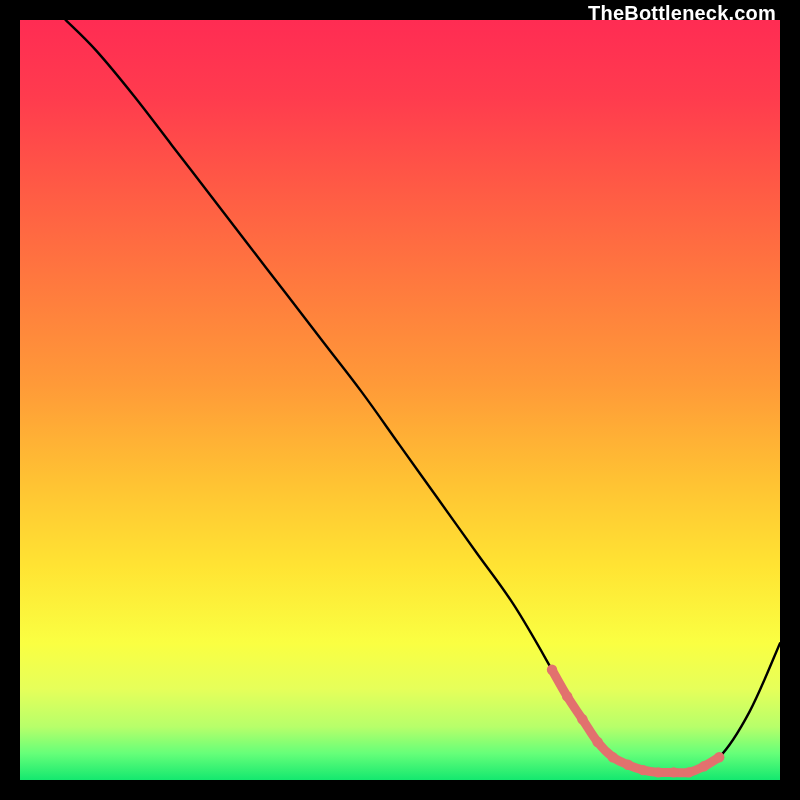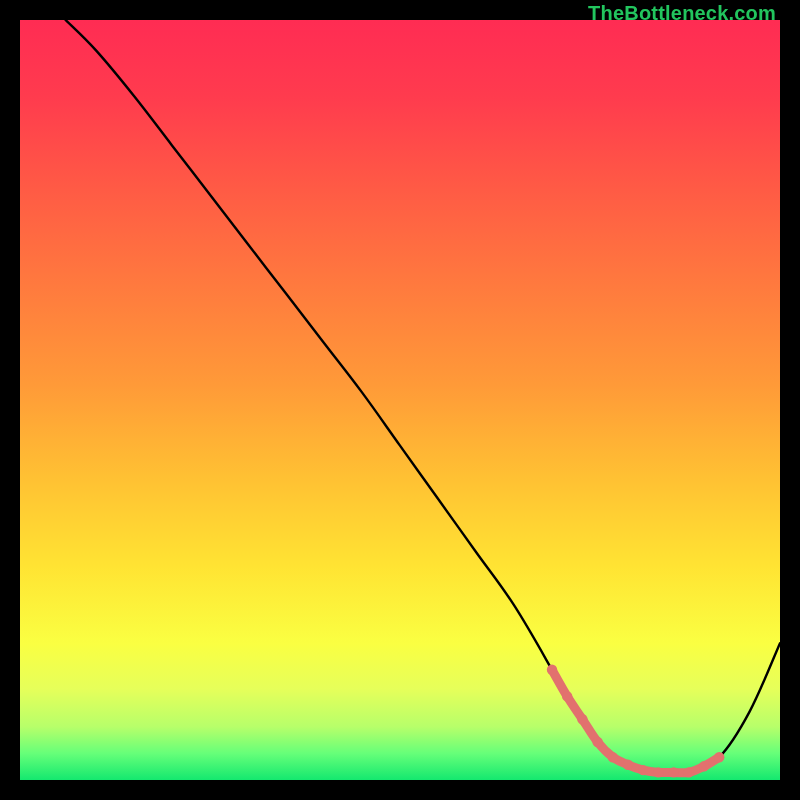--- a/index.html
+++ b/index.html
@@ -16,21 +16,21 @@
     left: 20px;
     top: 20px;
     width: 760px;
     height: 760px;
     background: #000;
   }
   .watermark {
     position: absolute;
     top: 2px;
     right: 24px;
-    color: #22c55e;
+    color: #ffffff;
     font-size: 20px;
     font-weight: 600;
     letter-spacing: 0.2px;
     z-index: 5;
   }
   svg { display: block; }
 </style>
 </head>
 <body>
 

